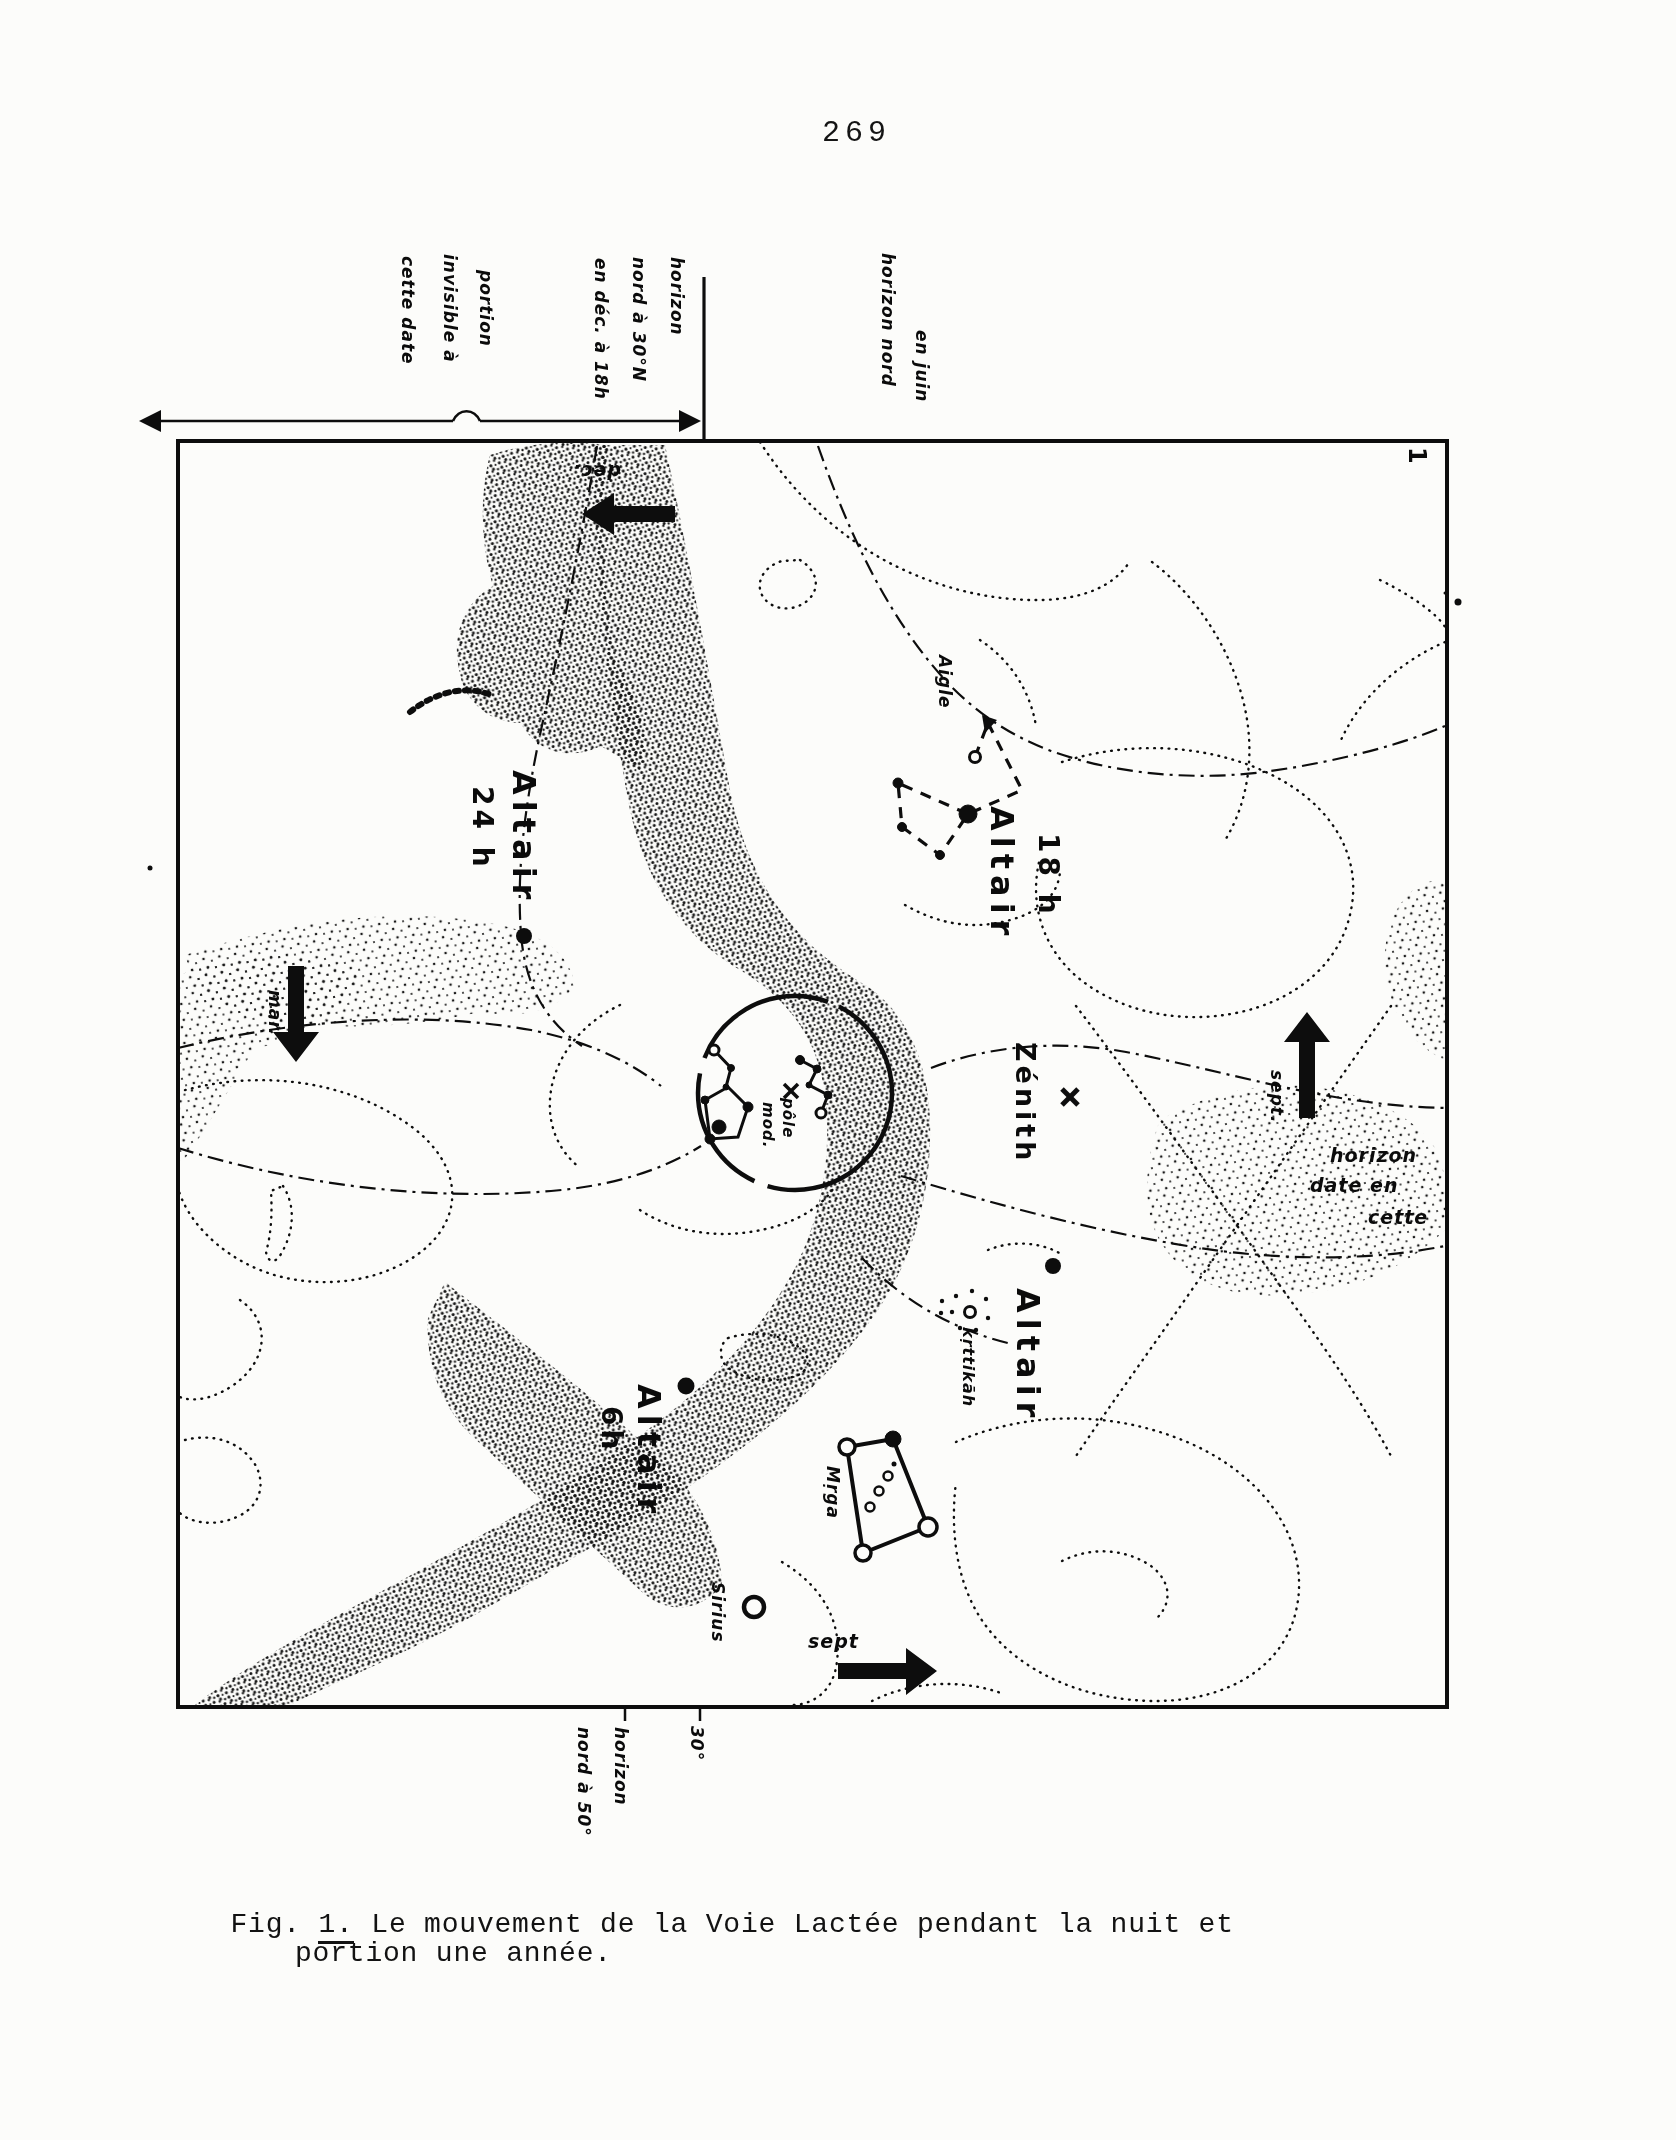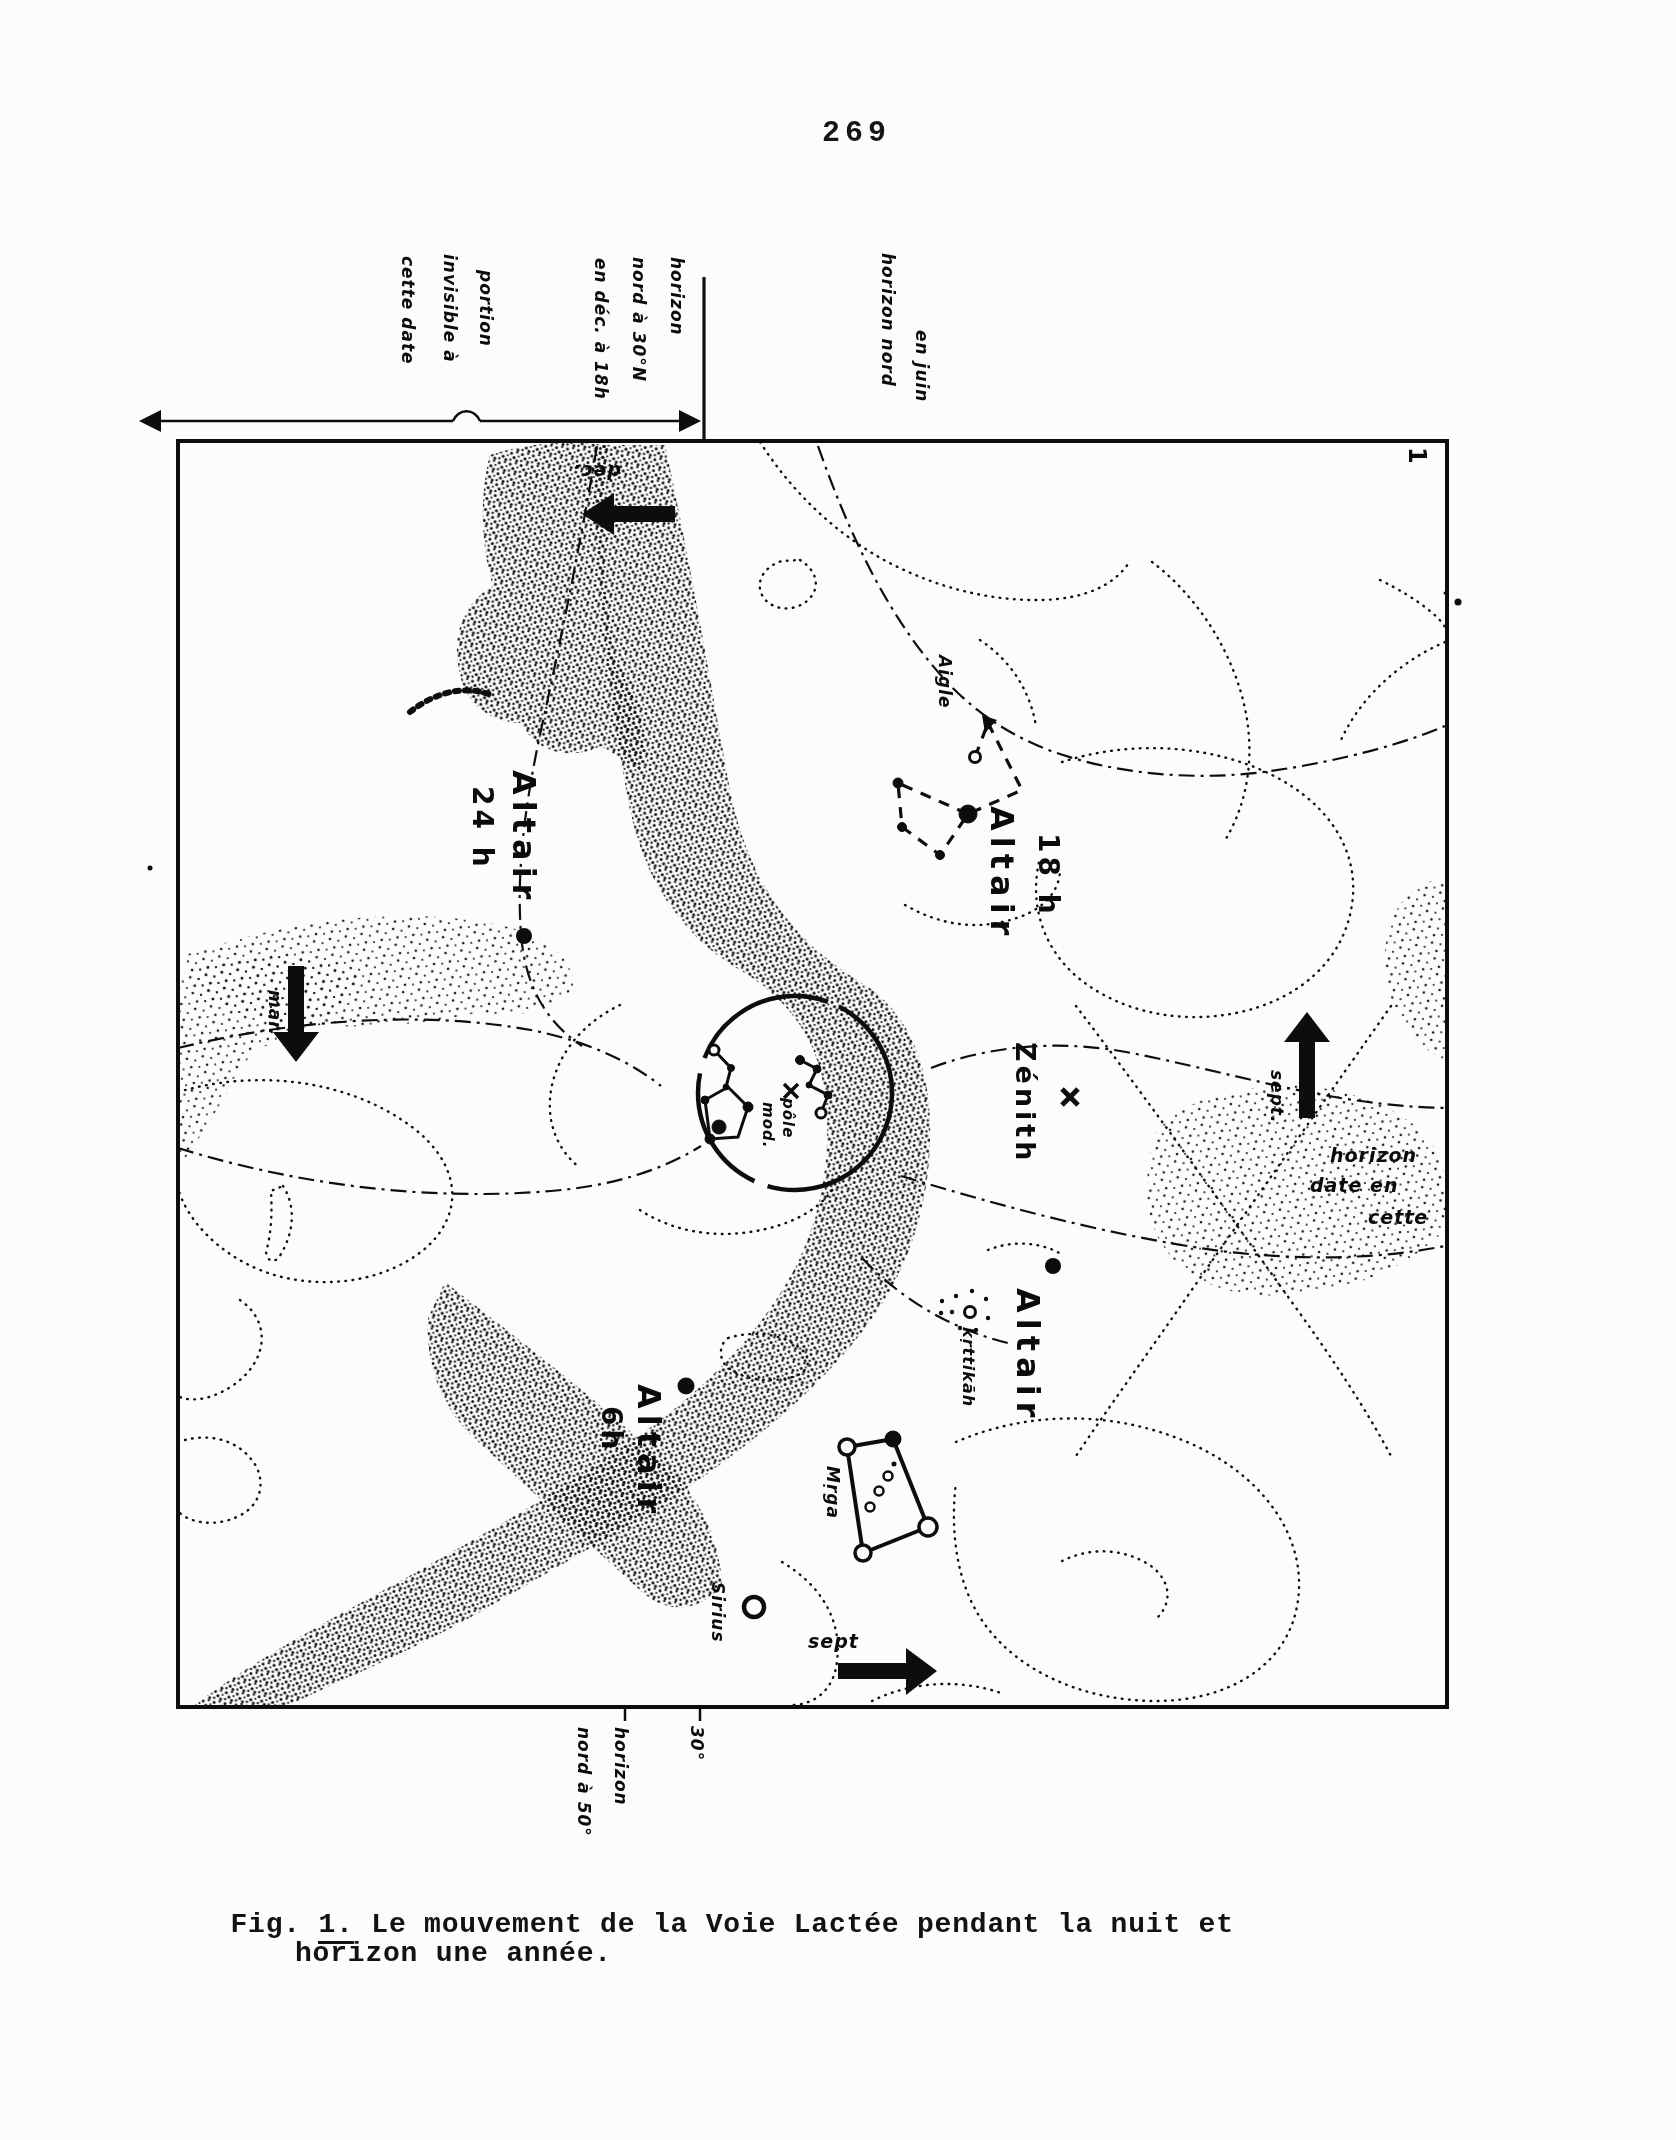--- a/index.html
+++ b/index.html
@@ -10,21 +10,21 @@
   .lbl{position:absolute;font-style:italic;font-weight:bold;line-height:1;white-space:pre;color:#0b0b0b;}
   .v{writing-mode:vertical-rl;text-orientation:sideways;}
   .sz17{font-size:17px;letter-spacing:1px;}
   .sz15{font-size:15px;letter-spacing:1px;}
   .sz19{font-size:19px;letter-spacing:1px;}
   .big{font-style:normal;font-size:32px;letter-spacing:6px;}
   .big2{font-style:normal;font-size:28px;letter-spacing:4px;}
   .zen{font-style:normal;font-size:27px;letter-spacing:4px;}
   .fignum{font-style:normal;font-size:24px;letter-spacing:0;}
   .rot180{transform:rotate(180deg);transform-origin:center;}
-  .mono{font-family:"Liberation Mono","DejaVu Sans Mono",monospace;font-style:normal;font-weight:bold;}
+  .mono{font-family:"Liberation Mono","DejaVu Sans Mono",monospace;font-style:normal;font-weight:normal;}
   #page-number{position:absolute;left:822px;top:116px;font-size:30px;letter-spacing:5px;color:#141414;}
   .cap{position:absolute;font-size:28px;letter-spacing:0.8px;color:#121212;white-space:pre;text-align:center;}
   .u{border-bottom:3px solid #121212;padding-bottom:1px;}
 </style>
 </head>
 <body>
 
 <div id="page">
 
   <svg id="chart-svg" viewBox="0 0 1676 2140" xmlns="http://www.w3.org/2000/svg">
@@ -239,15 +239,15 @@
   <span class="lbl v sz17" style="left:824px;top:1466px">Mṛga</span>
   <span class="lbl v sz17" style="left:709px;top:1582px">Sirius</span>
 
   <span class="lbl v sz17" style="left:612px;top:1727px">horizon</span>
   <span class="lbl v sz17" style="left:575px;top:1727px">nord à 50°</span>
   <span class="lbl v sz17" style="left:688px;top:1726px">30°</span>
 
   <div class="cap mono" style="left:160px;top:1878px">
     <span>Fig.</span><span> </span><span class="u">1.</span><span> </span><span>Le mouvement de la Voie Lactée pendant la nuit et</span>
   </div>
-  <div class="cap mono" style="left:295px;top:1938px">horizon une année.</div>
+  <div class="cap mono" style="left:295px;top:1938px">portion une année.</div>
 
 </div>
 
 </body></html>

